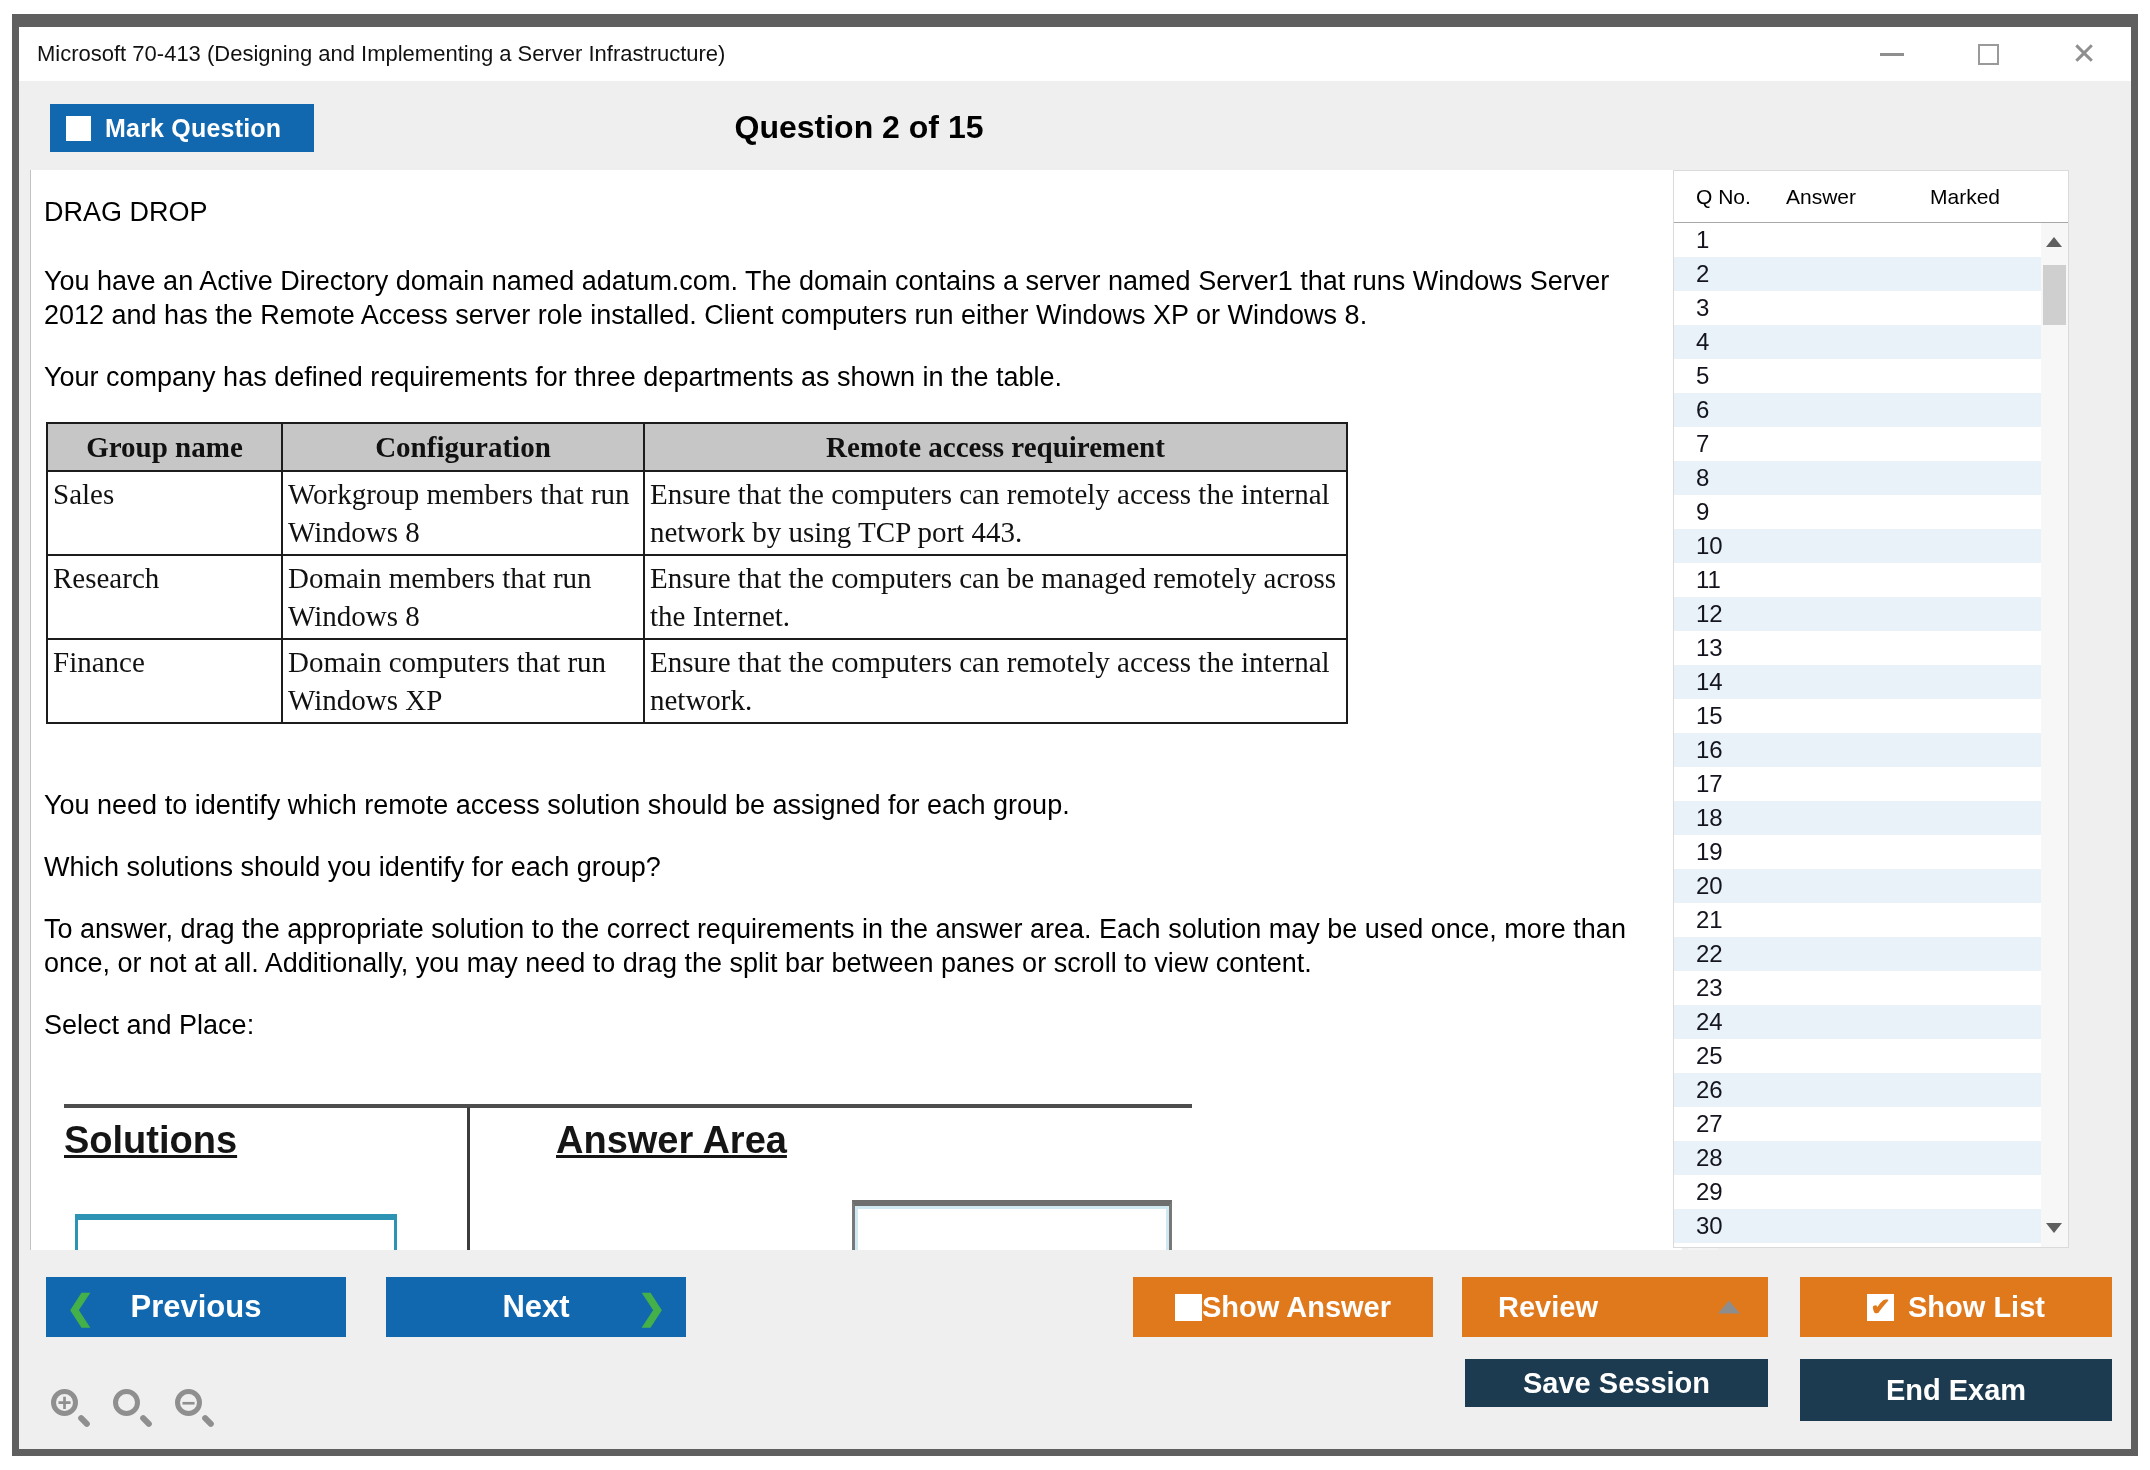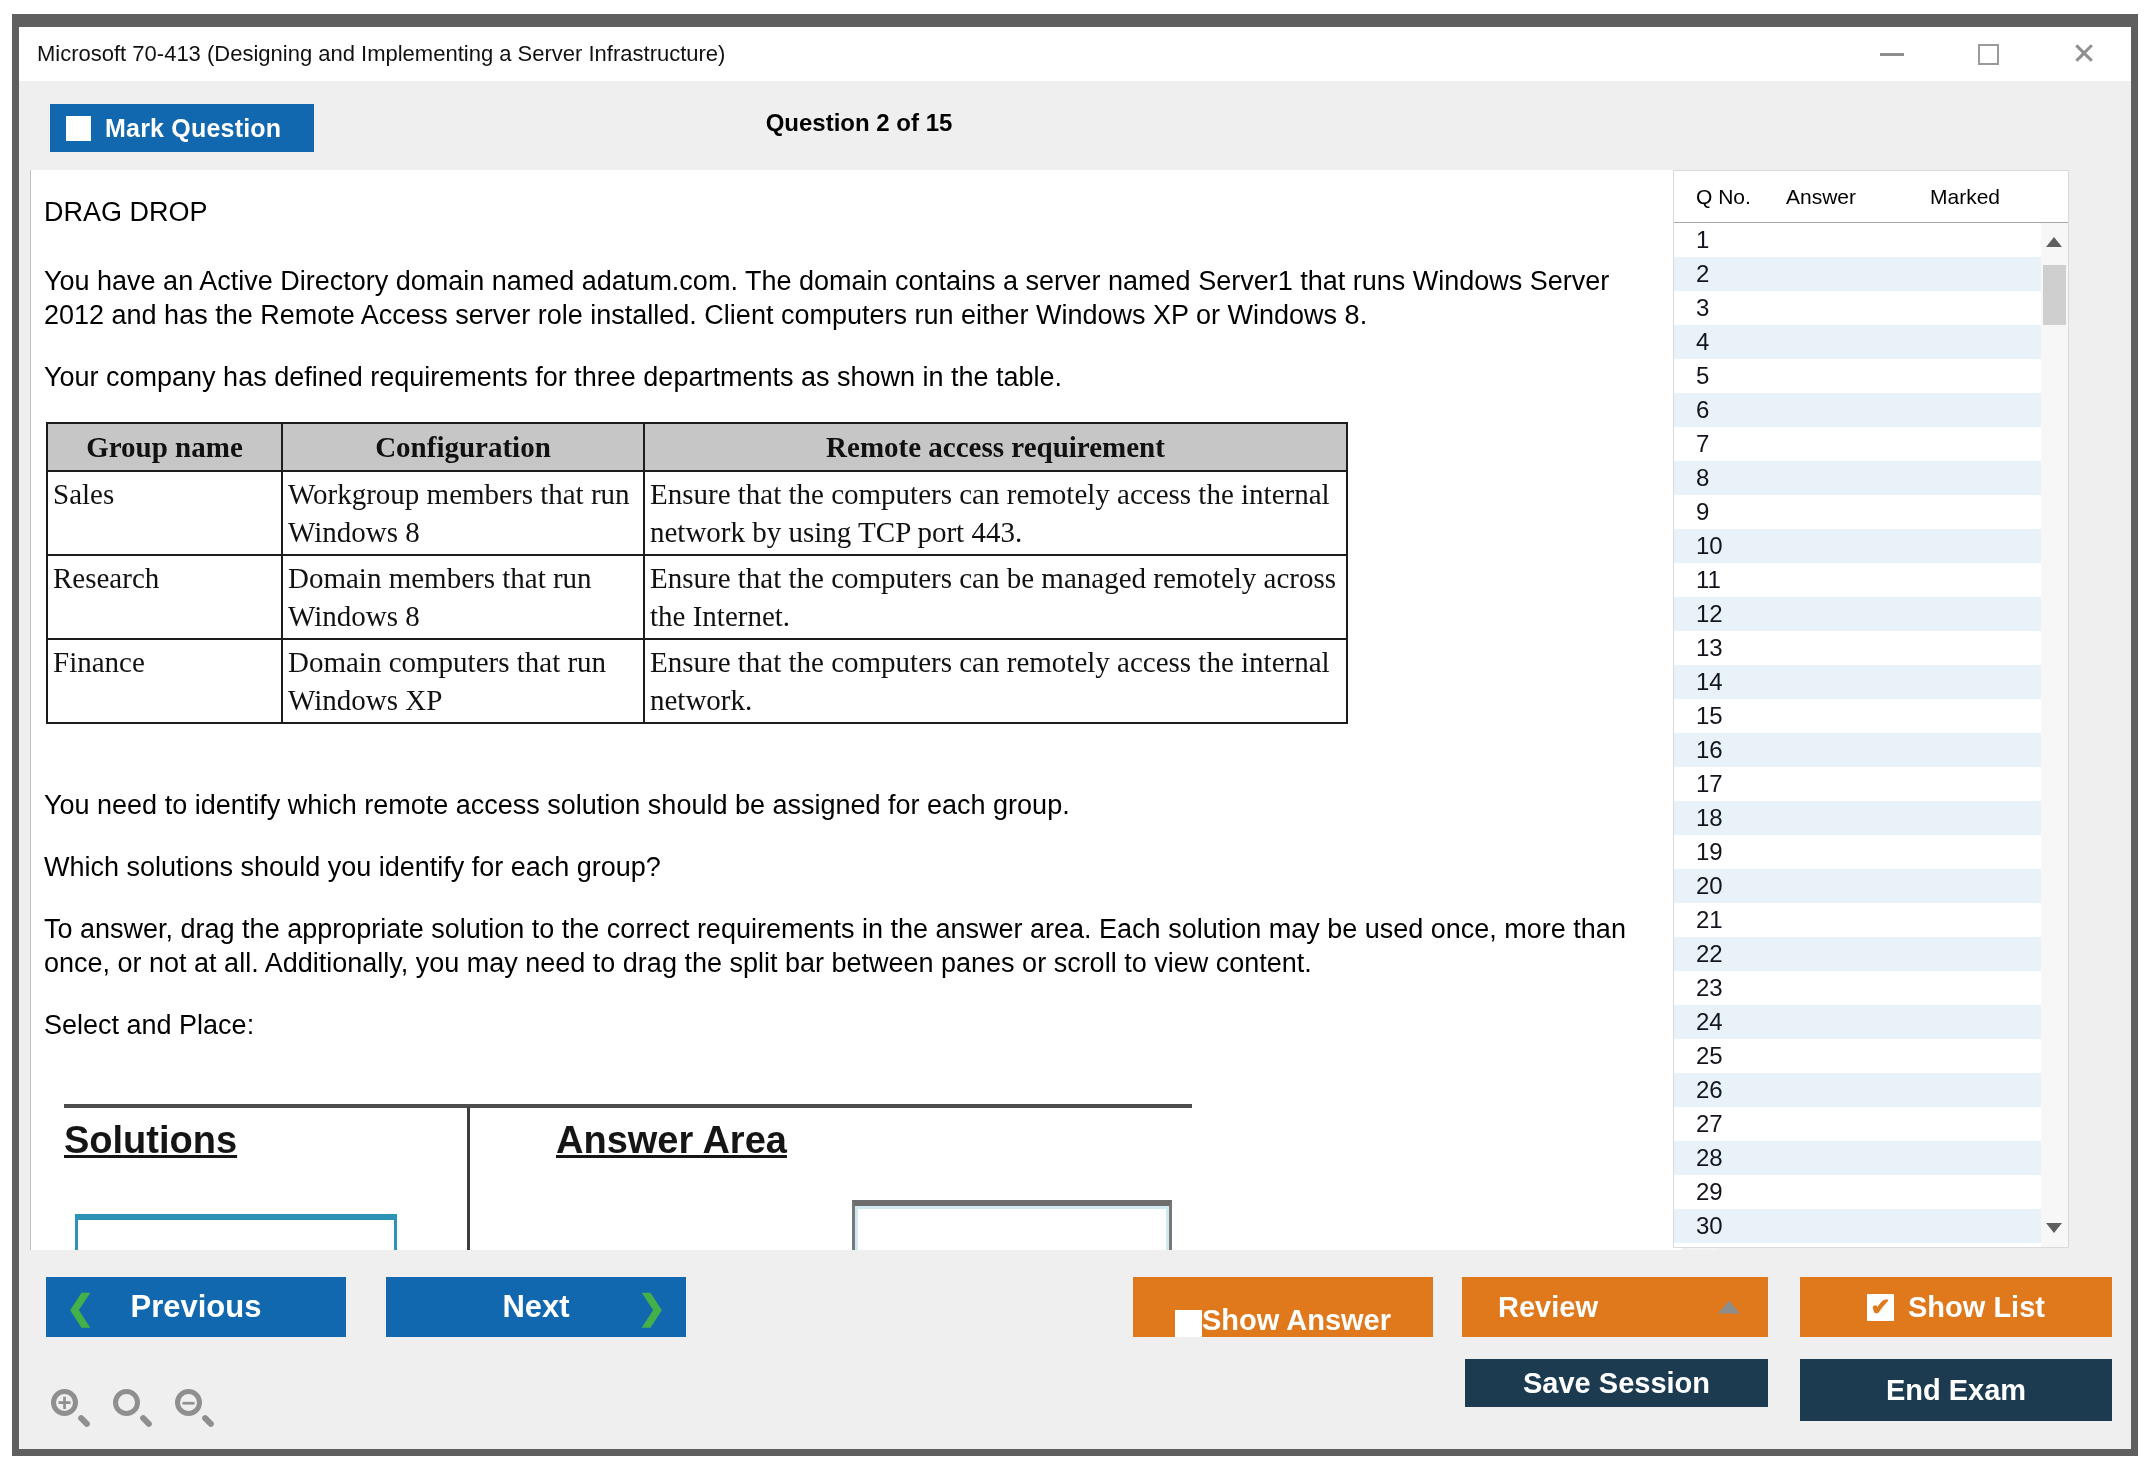--- a/index.html
+++ b/index.html
@@ -30,21 +30,21 @@
   .ic-max{width:21px;height:21px;border:2px solid #9a9a9a;}
   .ic-close{font-size:30px;color:#8f8f8f;line-height:30px;}
   
   .mark-btn{
     position:absolute;left:31px;top:77px;width:264px;height:48px;background:var(--blue);
     display:flex;align-items:center;gap:14px;padding-left:16px;cursor:pointer;
   }
   .mark-btn .cbx{width:25px;height:25px;background:#fff;flex:0 0 auto;}
   .mark-btn .lbl{color:#fff;font-weight:bold;font-size:25px;letter-spacing:0.2px;}
   .q-counter{position:absolute;left:0;top:82px;width:1680px;text-align:center;
-    font-size:24px;font-weight:bold;color:#000;}
+    font-size:32px;font-weight:bold;color:#000;}
   
   .main-panel{
     position:absolute;left:11px;top:143px;width:1652px;height:1080px;background:#ffffff;
     border-left:1px solid #c2c2c2;overflow:hidden;
   }
   .qcontent{padding:26px 18px 0 13px;font-size:27px;line-height:32px;}
   .qtype{margin:0 0 36px 0;}
   p.qpara{margin:0 0 28px 0;line-height:34px;}
   
   table.req{
@@ -92,21 +92,21 @@
   .sb-scroll .arr.up{top:14px;}
   .sb-scroll .arr.down{top:1000px;}
   .sb-scroll .thumb{position:absolute;left:2px;top:42px;width:23px;height:60px;background:#cfcfcf;}
   
   .btn{position:absolute;display:flex;align-items:center;justify-content:center;cursor:pointer;color:#fff;}
   .btn.blue{background:var(--blue);font-weight:bold;font-size:31px;}
   .btn.orange{background:var(--orange);font-weight:600;font-size:29px;}
   .btn.navy{background:var(--navy);font-weight:600;font-size:29px;}
   .btn-previous{left:27px;top:1250px;width:300px;height:60px;}
   .btn-next{left:367px;top:1250px;width:300px;height:60px;}
-  .btn-show-answer{left:1114px;top:1250px;width:300px;height:60px;align-items:flex-end;}
+  .btn-show-answer{left:1114px;top:1250px;width:300px;height:60px;}
   .btn-review{left:1443px;top:1250px;width:306px;height:60px;justify-content:flex-start;padding-left:36px;}
   .btn-show-list{left:1781px;top:1250px;width:312px;height:60px;gap:14px;}
   .btn-save-session{left:1446px;top:1332px;width:303px;height:48px;}
   .btn-end-exam{left:1781px;top:1332px;width:312px;height:62px;}
   .chev{color:var(--green);font-size:34px;font-weight:bold;position:absolute;top:50%;transform:translateY(-50%);}
   .chev.left{left:20px;}
   .chev.right{right:20px;}
   .btn .cbx{width:27px;height:27px;background:#fff;display:flex;align-items:center;justify-content:center;}
   .btn .cbx .check{color:var(--orange);font-size:24px;font-weight:bold;line-height:24px;}
   .review-caret{position:absolute;right:28px;top:50%;transform:translateY(-50%);

